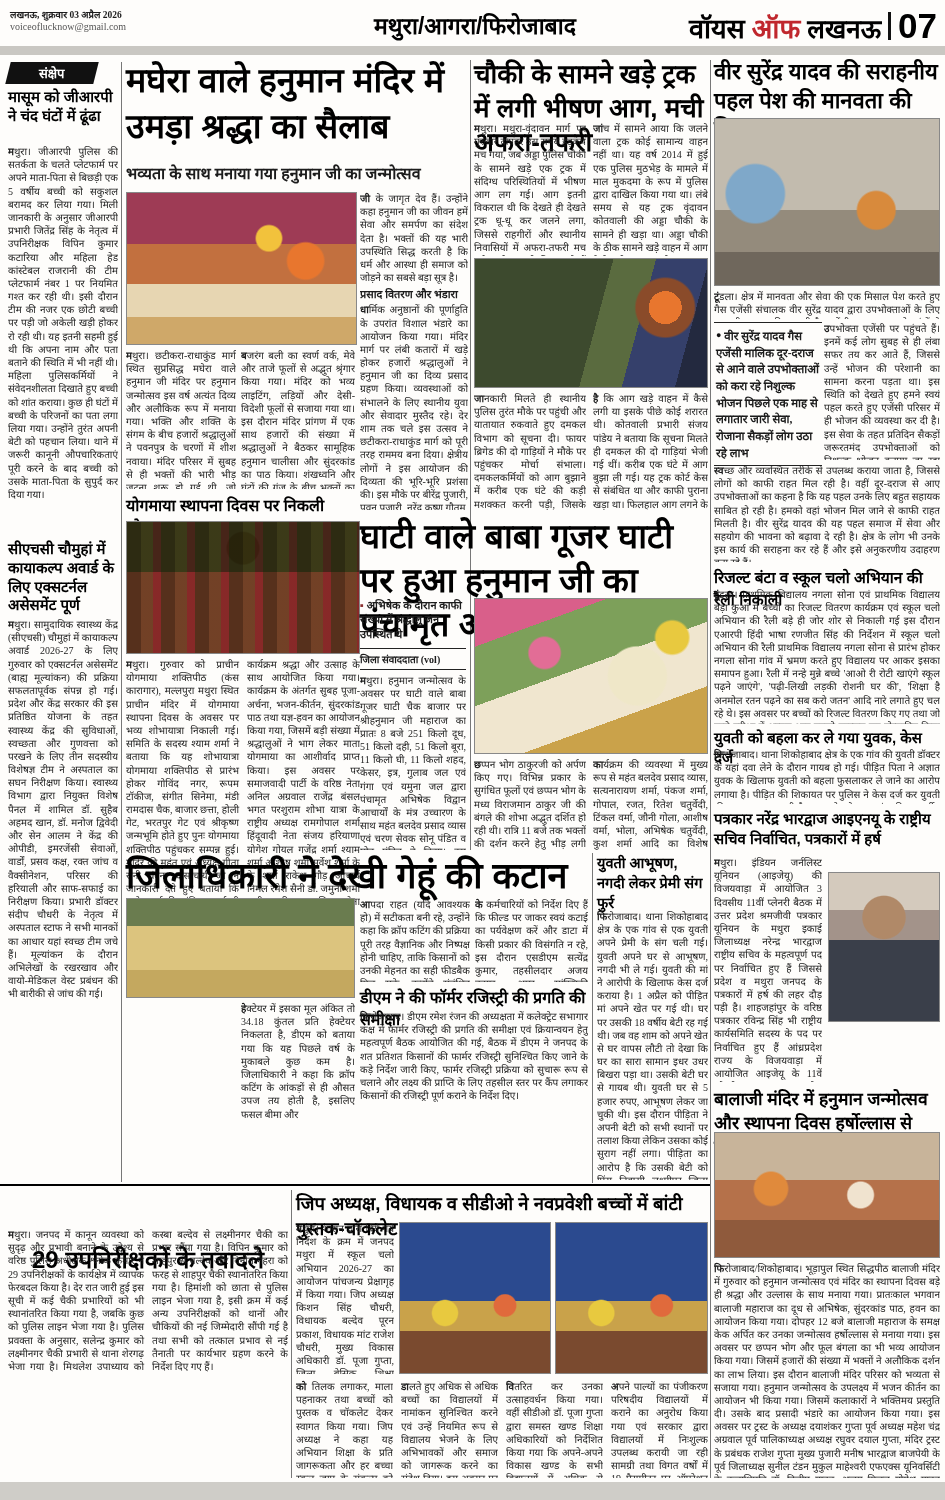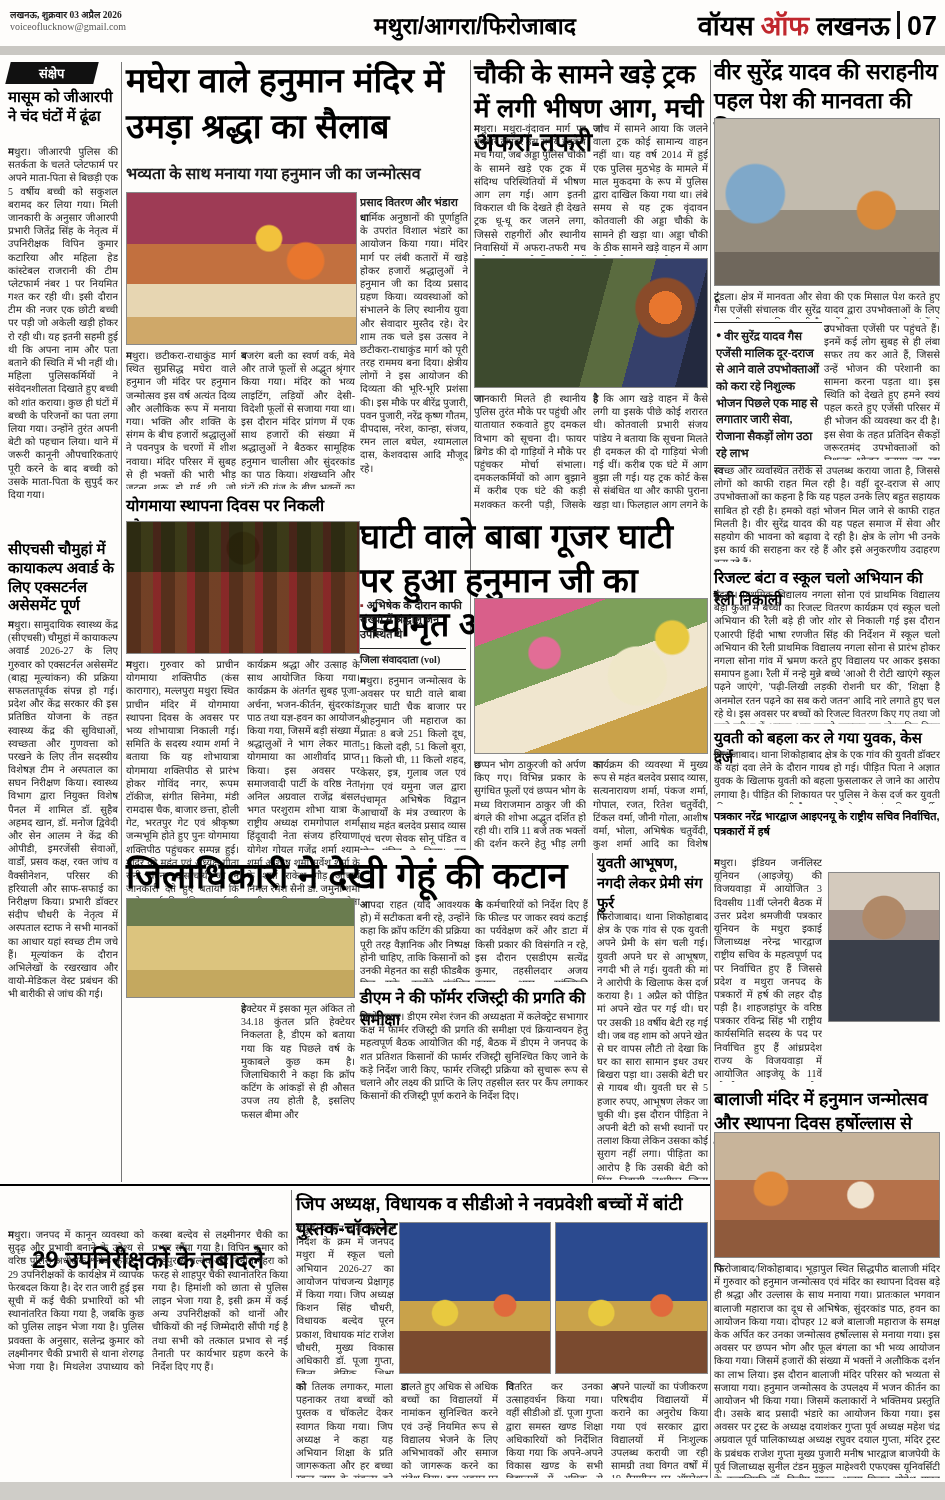--- a/index.html
+++ b/index.html
@@ -71,21 +71,21 @@
   <div class="abs" style="left:10px;top:8px;width:170px;">
     <div style="font-size:9.5px;font-weight:bold;">लखनऊ, शुक्रवार 03 अप्रैल 2026</div>
     <div style="font-size:10px;color:#555;">voiceoflucknow@gmail.com</div>
   </div>
   <div class="abs hl" style="left:280px;top:9px;width:390px;text-align:center;font-size:23px;">मथुरा/आगरा/फिरोजाबाद</div>
   <div class="abs" style="right:8px;top:6px;display:flex;align-items:baseline;gap:7px;">
     <span class="hl" style="font-size:27px;">वॉयस</span>
     <span class="hl" style="font-size:27px;color:#c0272d;">ऑफ</span>
     <span class="hl" style="font-size:26px;">लखनऊ</span>
     <span style="border-left:3px solid #111;height:28px;align-self:center;"></span>
-    <span class="hl" style="font-size:27px;">07</span>
+    <span class="hl" style="font-size:35px;">07</span>
   </div>
   <div class="abs grayband" style="left:0;top:46px;width:945px;height:9px;"></div>
 
   <div class="abs rule-v" style="left:121px;top:62px;height:1120px;"></div>
   <div class="abs rule-v" style="left:470px;top:60px;height:790px;"></div>
   <div class="abs rule-v" style="left:710px;top:60px;height:1418px;"></div>
   <div class="abs rule-v" style="left:592px;top:853px;height:330px;"></div>
   <div class="abs rule-v" style="left:291px;top:1190px;height:288px;"></div>
   <div class="abs rule-h" style="left:0;top:1184px;width:710px;"></div>
   <div class="abs footband" style="left:0;top:1482px;width:945px;height:18px;"></div>
@@ -95,20 +95,21 @@
   <div class="abs b" style="left:8px;top:145px;width:110px;height:388px;">मथुरा। जीआरपी पुलिस की सतर्कता के चलते प्लेटफार्म पर अपने माता-पिता से बिछड़ी एक 5 वर्षीय बच्ची को सकुशल बरामद कर लिया गया। मिली जानकारी के अनुसार जीआरपी प्रभारी जितेंद्र सिंह के नेतृत्व में उपनिरीक्षक विपिन कुमार कटारिया और महिला हेड कांस्टेबल राजरानी की टीम प्लेटफार्म नंबर 1 पर नियमित गश्त कर रही थी। इसी दौरान टीम की नजर एक छोटी बच्ची पर पड़ी जो अकेली खड़ी होकर रो रही थी। यह इतनी सहमी हुई थी कि अपना नाम और पता बताने की स्थिति में भी नहीं थी। महिला पुलिसकर्मियों ने संवेदनशीलता दिखाते हुए बच्ची को शांत कराया। कुछ ही घंटों में बच्ची के परिजनों का पता लगा लिया गया। उन्होंने तुरंत अपनी बेटी को पहचान लिया। थाने में जरूरी कानूनी औपचारिकताएं पूरी करने के बाद बच्ची को उसके माता-पिता के सुपुर्द कर दिया गया।</div>
   <div class="abs hl h-sm" style="left:8px;top:540px;width:110px;">सीएचसी चौमुहां में कायाकल्प अवार्ड के लिए एक्सटर्नल असेसमेंट पूर्ण</div>
   <div class="abs b" style="left:8px;top:618px;width:110px;height:560px;">मथुरा। सामुदायिक स्वास्थ्य केंद्र (सीएचसी) चौमुहां में कायाकल्प अवार्ड 2026-27 के लिए गुरुवार को एक्सटर्नल असेसमेंट (बाह्य मूल्यांकन) की प्रक्रिया सफलतापूर्वक संपन्न हो गई। प्रदेश और केंद्र सरकार की इस प्रतिष्ठित योजना के तहत स्वास्थ्य केंद्र की सुविधाओं, स्वच्छता और गुणवत्ता को परखने के लिए तीन सदस्यीय विशेषज्ञ टीम ने अस्पताल का सघन निरीक्षण किया। स्वास्थ्य विभाग द्वारा नियुक्त विशेष पैनल में शामिल डॉ. सुहैब अहमद खान, डॉ. मनोज द्विवेदी और सेन आलम ने केंद्र की ओपीडी, इमरजेंसी सेवाओं, वार्डों, प्रसव कक्ष, रक्त जांच व वैक्सीनेशन, परिसर की हरियाली और साफ-सफाई का निरीक्षण किया। प्रभारी डॉक्टर संदीप चौधरी के नेतृत्व में अस्पताल स्टाफ ने सभी मानकों का आधार यहां स्वच्छ टीम जचे हैं। मूल्यांकन के दौरान अभिलेखों के रखरखाव और वायो-मेडिकल वेस्ट प्रबंधन की भी बारीकी से जांच की गई।</div>
 
   <div class="abs deck" style="left:126px;top:164px;width:340px;">भव्यता के साथ मनाया गया हनुमान जी का जन्मोत्सव</div>
   <div class="abs hl h-xl" style="left:126px;top:58px;width:340px;">मघेरा वाले हनुमान मंदिर में उमड़ा श्रद्धा का सैलाब</div>
   <div class="abs photo ph-temple" style="left:126px;top:192px;width:231px;height:153px;"></div>
   <div class="abs b" style="left:126px;top:349px;width:110px;height:140px;">मथुरा। छटीकरा-राधाकुंड मार्ग स्थित सुप्रसिद्ध मघेरा वाले हनुमान जी मंदिर पर हनुमान जन्मोत्सव इस वर्ष अत्यंत दिव्य और अलौकिक रूप में मनाया गया। भक्ति और शक्ति के संगम के बीच हजारों श्रद्धालुओं ने पवनपुत्र के चरणों में शीश नवाया। मंदिर परिसर में सुबह से ही भक्तों की भारी भीड़ जुटना शुरू हो गई थी, जो सूर्यास्त के बाद भी अनवरत जारी रही। इस बीच हनुमान जी का बहुत ही भव्य श्रृंगार किया गया। उन्हें 56 भोग अर्पित किए गए। हनुमान जन्मोत्सव के अवसर पर</div>
   <div class="abs b" style="left:241px;top:349px;width:114px;height:140px;">बजरंग बली का स्वर्ण वर्क, मेवे और ताजे फूलों से अद्भुत श्रृंगार किया गया। मंदिर को भव्य लाइटिंग, लड़ियों और देसी-विदेशी फूलों से सजाया गया था। इस दौरान मंदिर प्रांगण में एक साथ हजारों की संख्या में श्रद्धालुओं ने बैठकर सामूहिक हनुमान चालीसा और सुंदरकांड का पाठ किया। शंखध्वनि और घंटों की गूंज के बीच भक्तों का उत्साह देखते ही बनता था। पूरा क्षेत्र बजरंग बली की जयकारों के नारों से भक्तिमय हो गया। महंत मौनी बाबा ने उपस्थित भक्तों को संबोधित करते हुए कहा कि हनुमान</div>
   <div class="abs" style="left:360px;top:192px;width:108px;height:318px;overflow:hidden;">
+    <div class="b">जी के जागृत देव हैं। उन्होंने कहा हनुमान जी का जीवन हमें सेवा और समर्पण का संदेश देता है। भक्तों की यह भारी उपस्थिति सिद्ध करती है कि धर्म और आस्था ही समाज को जोड़ने का सबसे बड़ा सूत्र है।</div>
     <div class="subhead">प्रसाद वितरण और भंडारा</div>
     <div class="b">धार्मिक अनुष्ठानों की पूर्णाहुति के उपरांत विशाल भंडारे का आयोजन किया गया। मंदिर मार्ग पर लंबी कतारों में खड़े होकर हजारों श्रद्धालुओं ने हनुमान जी का दिव्य प्रसाद ग्रहण किया। व्यवस्थाओं को संभालने के लिए स्थानीय युवा और सेवादार मुस्तैद रहे। देर शाम तक चले इस उत्सव ने छटीकरा-राधाकुंड मार्ग को पूरी तरह राममय बना दिया। क्षेत्रीय लोगों ने इस आयोजन की दिव्यता की भूरि-भूरि प्रशंसा की। इस मौके पर बीरेंद्र पुजारी, पवन पुजारी, नरेंद्र कृष्ण गौतम, दीपदास, नरेश, कान्हा, संजय, रमन लाल बघेल, श्यामलाल दास, केशवदास आदि मौजूद रहे।</div>
   </div>
 
   <div class="abs hl" style="left:126px;top:494px;width:234px;font-size:16px;">योगमाया स्थापना दिवस पर निकली शोभायात्रा</div>
   <div class="abs photo ph-crowd" style="left:126px;top:521px;width:234px;height:133px;"></div>
   <div class="abs b" style="left:126px;top:658px;width:234px;height:266px;column-count:2;column-gap:8px;">मथुरा। गुरुवार को प्राचीन योगमाया शक्तिपीठ (कंस कारागार), मल्लपुरा मथुरा स्थित प्राचीन मंदिर में योगमाया स्थापना दिवस के अवसर पर भव्य शोभायात्रा निकाली गई। समिति के सदस्य श्याम शर्मा ने बताया कि यह शोभायात्रा योगमाया शक्तिपीठ से प्रारंभ होकर गोविंद नगर, रूपम टॉकीज, संगीत सिनेमा, मंडी रामदास चैक, बाजार छत्ता, होली गेट, भरतपुर गेट एवं श्रीकृष्ण जन्मभूमि होते हुए पुनः योगमाया शक्तिपीठ पहुंचकर सम्पन्न हुई। मंदिर की महंत एवं अध्यक्ष गीता रानी वंदना दासाचार्य जी ने जानकारी देते हुए बताया कि प्रत्येक वर्ष की भांति इस वर्ष भी योगमाया स्थापना दिवस का कार्यक्रम श्रद्धा और उत्साह के साथ आयोजित किया गया। कार्यक्रम के अंतर्गत सुबह पूजा-अर्चना, भजन-कीर्तन, सुंदरकांड पाठ तथा यज्ञ-हवन का आयोजन किया गया, जिसमें बड़ी संख्या में श्रद्धालुओं ने भाग लेकर माता योगमाया का आशीर्वाद प्राप्त किया। इस अवसर पर समाजवादी पार्टी के वरिष्ठ नेता अनिल अग्रवाल राजेंद्र बंसल भगत परशुराम शोभा यात्रा के राष्ट्रीय अध्यक्ष रामगोपाल शर्मा हिंदूवादी नेता संजय हरियाणा योगेश गोयल गजेंद्र शर्मा श्याम शर्मा आशीष शर्मा सर्वेश शर्मा के के शर्मा राकेश गौड़ आचार्य निर्मल रमेश सैनी डॉ. जमुना शर्मा अनीता हरियाणा रुचि सक्सेना आदि मौजूद थे।</div>
 
   <div class="abs hl h-lg" style="left:474px;top:58px;width:234px;">चौकी के सामने खड़े ट्रक में लगी भीषण आग, मची अफरा-तफरी</div>
   <div class="abs b" style="left:474px;top:122px;width:112px;height:134px;">मथुरा। मथुरा-वृंदावन मार्ग पर गुरुवार दोपहर उस समय हड़कंप मच गया, जब अड्डा पुलिस चौकी के सामने खड़े एक ट्रक में संदिग्ध परिस्थितियों में भीषण आग लग गई। आग इतनी विकराल थी कि देखते ही देखते ट्रक धू-धू कर जलने लगा, जिससे राहगीरों और स्थानीय निवासियों में अफरा-तफरी मच गई। गनीमत रही कि हादसे में कोई जनहानि नहीं हुई। घटना की</div>
@@ -135,21 +136,21 @@
   </div>
   <div class="abs b" style="left:824px;top:322px;width:116px;height:138px;">उपभोक्ता एजेंसी पर पहुंचते हैं। इनमें कई लोग सुबह से ही लंबा सफर तय कर आते हैं, जिससे उन्हें भोजन की परेशानी का सामना करना पड़ता था। इस स्थिति को देखते हुए हमने स्वयं पहल करते हुए एजेंसी परिसर में ही भोजन की व्यवस्था कर दी है। इस सेवा के तहत प्रतिदिन सैकड़ों जरूरतमंद उपभोक्ताओं को निशुल्क भोजन कराया जा रहा है। भोजन पूरी तरह</div>
   <div class="abs b" style="left:714px;top:464px;width:226px;height:98px;">स्वच्छ और व्यवस्थित तरीके से उपलब्ध कराया जाता है, जिससे लोगों को काफी राहत मिल रही है। वहीं दूर-दराज से आए उपभोक्ताओं का कहना है कि यह पहल उनके लिए बहुत सहायक साबित हो रही है। हमको वहां भोजन मिल जाने से काफी राहत मिलती है। वीर सुरेंद्र यादव की यह पहल समाज में सेवा और सहयोग की भावना को बढ़ावा दे रही है। क्षेत्र के लोग भी उनके इस कार्य की सराहना कर रहे हैं और इसे अनुकरणीय उदाहरण बता रहे हैं।</div>
 
   <div class="abs hl" style="left:714px;top:566px;width:226px;font-size:15.5px;">रिजल्ट बंटा व स्कूल चलो अभियान की रैली निकाली</div>
   <div class="abs b" style="left:714px;top:588px;width:226px;height:136px;">टूंडला। प्राथमिक विद्यालय नगला सोना एवं प्राथमिक विद्यालय बड़ा कुआं में बच्चों का रिजल्ट वितरण कार्यक्रम एवं स्कूल चलो अभियान की रैली बड़े ही जोर शोर से निकाली गई इस दौरान एआरपी हिंदी भाषा रणजीत सिंह की निर्देशन में स्कूल चलो अभियान की रैली प्राथमिक विद्यालय नगला सोना से प्रारंभ होकर नगला सोना गांव में भ्रमण करते हुए विद्यालय पर आकर इसका समापन हुआ। रैली में नन्हे मुन्ने बच्चे 'आओ री रोटी खाएंगे स्कूल पढ़ने जाएंगे', 'पढ़ी-लिखी लड़की रोशनी घर की', 'शिक्षा है अनमोल रतन पढ़ने का सब करो जतन' आदि नारे लगाते हुए चल रहे थे। इस अवसर पर बच्चों को रिजल्ट वितरण किए गए तथा जो बच्चे परीक्षा में अव्वल आए उनको पुरस्कृत कर प्रोत्साहित किया गया। नवारंभ के अवसर पर एआरपी रणजीत सिंह ने बच्चों व अध्यापकों को संबोधित करते हुए कहा कि नवीन सत्र में बच्चों का नामांकन हर हाल में बढ़ाना है इसके लिए समय-समय पर बच्चों के अभिभावकों से संपर्क कर उन्हें प्रोत्साहित करें कि वह अपने बच्चों का प्रवेश परिषदीय विद्यालयों में अधिक से अधिक कराएं। सरकार द्वारा आप लोगों को निशुल्क भोजन व्यवस्था, निशुल्क ड्रेस, खेल सामग्री, स्मार्ट क्लास के साथ ही अध्ययन हेतु विद्यालय में हर सुविधा प्रदान की जा रही है इसलिए आप लोगों को खूब मन लगाकर पढ़ाई करनी चाहिए जिससे की मां-बाप का नाम रोशन हो सके। इस अवसर पर प्रधानाध्यापिका रेनू दीपा मयानी शालिनी बंसल सुषमा देवी, तनुजा वसिष्ठ मोहिनी आस्था मोहित कुमार आदि उपस्थित रहे।</div>
 
   <div class="abs hl" style="left:714px;top:727px;width:226px;font-size:15px;">युवती को बहला कर ले गया युवक, केस दर्ज</div>
   <div class="abs b" style="left:714px;top:748px;width:226px;height:56px;">फिरोजाबाद। थाना शिकोहाबाद क्षेत्र के एक गांव की युवती डॉक्टर के यहां दवा लेने के दौरान गायब हो गई। पीड़ित पिता ने अज्ञात युवक के खिलाफ युवती को बहला फुसलाकर ले जाने का आरोप लगाया है। पीड़ित की शिकायत पर पुलिस ने केस दर्ज कर युवती की तलाश शुरू कर दी है। थाना क्षेत्र के एक गांव की 19 वर्षीय युवती दवा लेने गई थी, जो वापस घर नहीं लौटी।</div>
 
-  <div class="abs hl" style="left:714px;top:808px;width:226px;font-size:11px;">पत्रकार नरेंद्र भारद्वाज आइएनयू के राष्ट्रीय सचिव निर्वाचित, पत्रकारों में हर्ष</div>
+  <div class="abs hl" style="left:714px;top:808px;width:226px;font-size:15px;">पत्रकार नरेंद्र भारद्वाज आइएनयू के राष्ट्रीय सचिव निर्वाचित, पत्रकारों में हर्ष</div>
   <div class="abs" style="left:714px;top:856px;width:226px;height:226px;overflow:hidden;">
     <div class="photo ph-portrait" style="float:right;width:112px;height:150px;margin:16px 0 4px 6px;"></div>
     <div class="b" style="height:226px;">मथुरा। इंडियन जर्नलिस्ट यूनियन (आइजेयू) की विजयवाड़ा में आयोजित 3 दिवसीय 11वीं प्लेनरी बैठक में उत्तर प्रदेश श्रमजीवी पत्रकार यूनियन के मथुरा इकाई जिलाध्यक्ष नरेन्द्र भारद्वाज राष्ट्रीय सचिव के महत्वपूर्ण पद पर निर्वाचित हुए हैं जिससे प्रदेश व मथुरा जनपद के पत्रकारों में हर्ष की लहर दौड़ पड़ी है। शाहजहांपुर के वरिष्ठ पत्रकार रविन्द्र सिंह भी राष्ट्रीय कार्यसमिति सदस्य के पद पर निर्वाचित हुए हैं आंध्रप्रदेश राज्य के विजयवाड़ा में आयोजित आइजेयू के 11वें प्लेनरी सत्र का उद्घाटन प्रदेश के मुख्यमंत्री एन चंद्रबाबू नायडू ने किया जिसमें यूनियन से संबद्ध देश भर के 27 राज्यों के पत्रकारों ने भाग लिया। यूनियन के चुनाव अधिकारी वरिष्ठ पत्रकार एम ए मजीद ने चुनाव परिणामों की घोषणा करते हुए नई केंद्रीय कमेटी के निर्वाचित पदाधिकारियों को जिम्मेदारी से अवगत कराया।</div>
   </div>
 
   <div class="abs hl" style="left:714px;top:1086px;width:226px;font-size:17.5px;">बालाजी मंदिर में हनुमान जन्मोत्सव और स्थापना दिवस हर्षोल्लास से मनाया गया</div>
   <div class="abs photo ph-balaji" style="left:714px;top:1132px;width:226px;height:126px;"></div>
   <div class="abs b" style="left:714px;top:1262px;width:226px;height:216px;">फिरोजाबाद/शिकोहाबाद। भूड़ापुल स्थित सिद्धपीठ बालाजी मंदिर में गुरुवार को हनुमान जन्मोत्सव एवं मंदिर का स्थापना दिवस बड़े ही श्रद्धा और उल्लास के साथ मनाया गया। प्रातःकाल भगवान बालाजी महाराज का दूध से अभिषेक, सुंदरकांड पाठ, हवन का आयोजन किया गया। दोपहर 12 बजे बालाजी महाराज के समक्ष केक अर्पित कर उनका जन्मोत्सव हर्षोल्लास से मनाया गया। इस अवसर पर छप्पन भोग और फूल बंगला का भी भव्य आयोजन किया गया। जिसमें हजारों की संख्या में भक्तों ने अलौकिक दर्शन का लाभ लिया। इस दौरान बालाजी मंदिर परिसर को भव्यता से सजाया गया। हनुमान जन्मोत्सव के उपलक्ष्य में भजन कीर्तन का आयोजन भी किया गया। जिसमें कलाकारों ने भक्तिमय प्रस्तुति दी। उसके बाद प्रसादी भंडारे का आयोजन किया गया। इस अवसर पर ट्रस्ट के अध्यक्ष दयाशंकर गुप्ता पूर्व अध्यक्ष महेश चंद्र अग्रवाल पूर्व पालिकाध्यक्ष अध्यक्ष रघुवर दयाल गुप्ता, मंदिर ट्रस्ट के प्रबंधक राजेश गुप्ता मुख्य पुजारी मनीष भारद्वाज बाजपेयी के पूर्व जिलाध्यक्ष सुनील टंडन मुकुल माहेश्वरी एफएक्स यूनिवर्सिटी के कुलाधिपति डॉ. दिलीप यादव, अजय मित्तल योगेश यादव अरुण गुप्ता आकाश गुप्ता, सहायक आयुक्त खाद्य सुरक्षा चंदन पांडे समाजसेवी राजीव गुप्ता, सुधीर अग्रवाल, प्रेम किशोर गुप्ता, दिल्ली से अनिल गुप्ता सुबोध यादव पंडित नरेंद्र शास्त्री पंडित रामकुमार कुल्लू पुजारी प्रेम किशोर अंशु गुप्ता सुधीर कुमार मौजूद रहे।</div>
 
   <div class="abs hl" style="left:126px;top:850px;width:466px;font-size:36px;">जिलाधिकारी ने देखी गेहूं की कटान</div>

